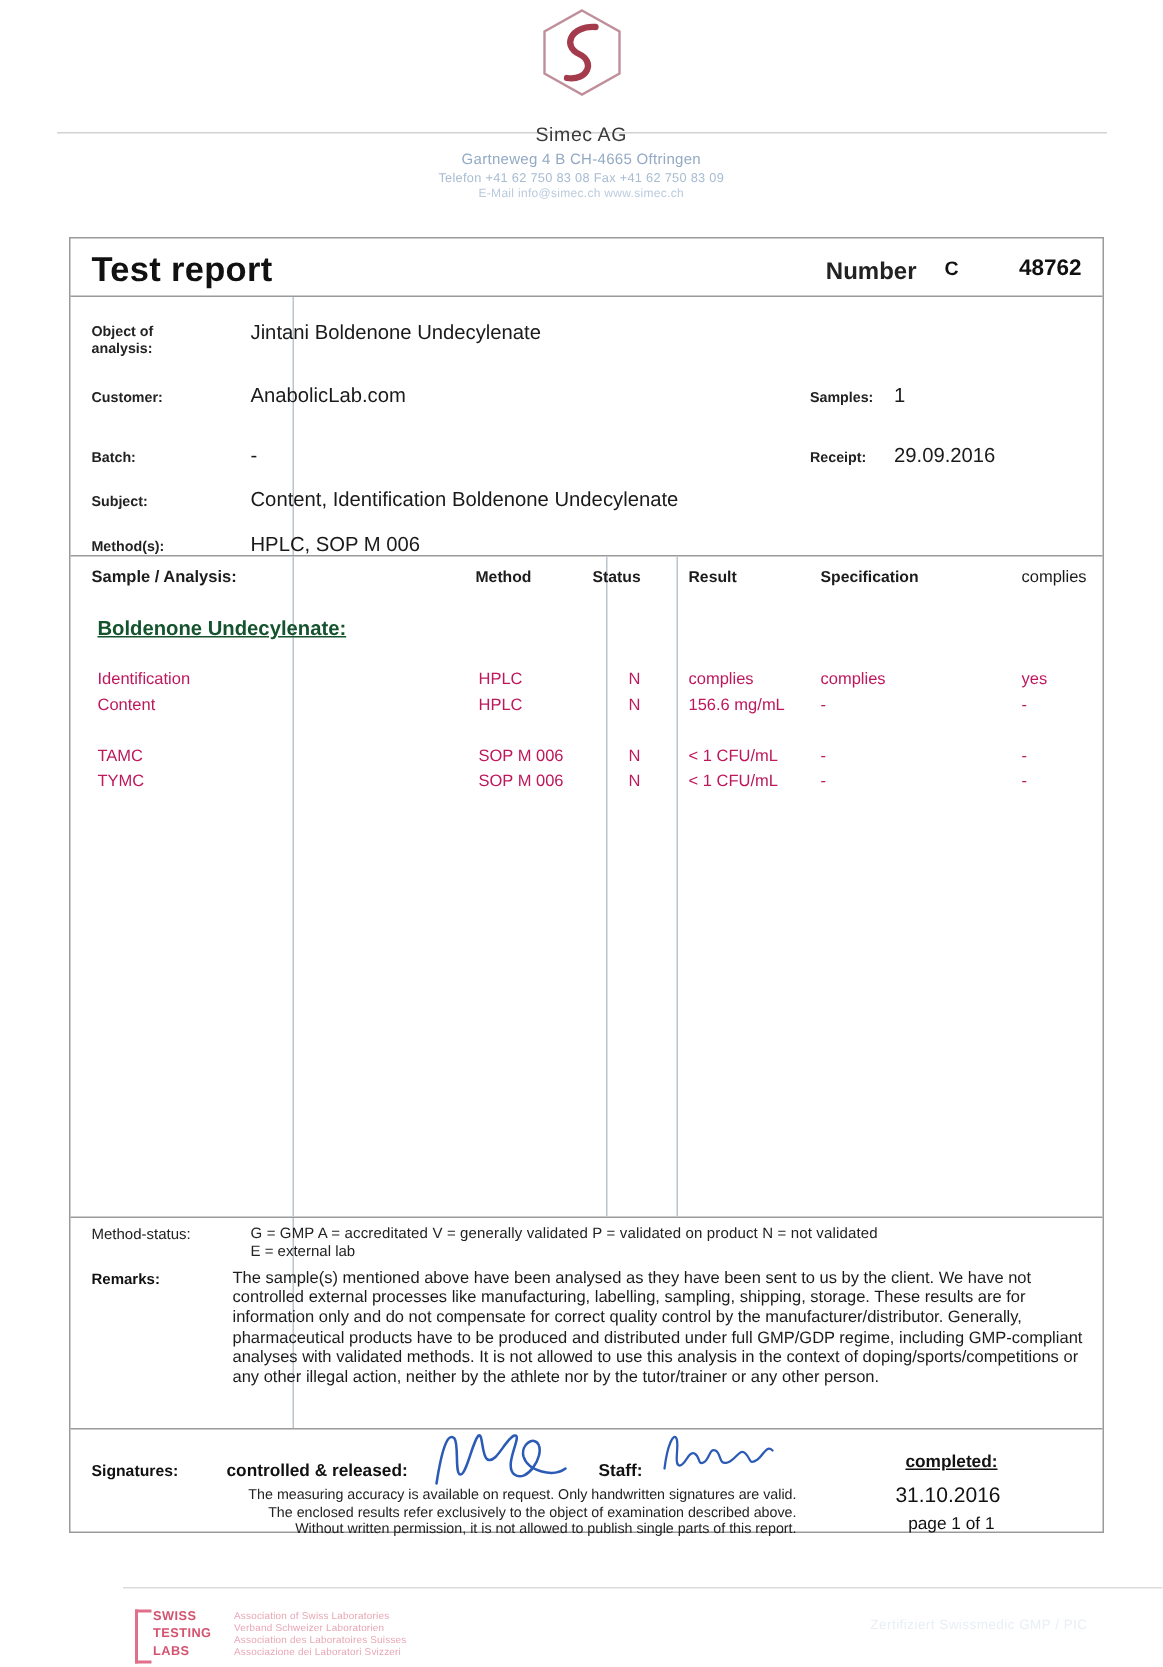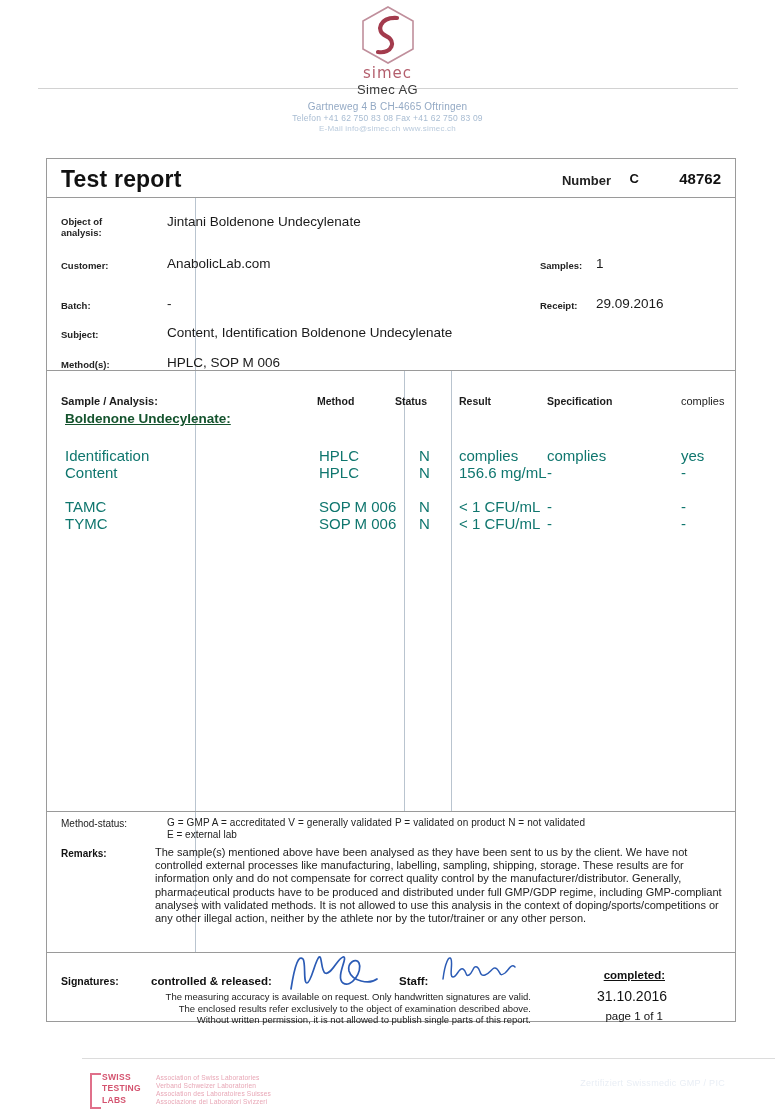--- a/index.html
+++ b/index.html
@@ -102,21 +102,21 @@
     position: absolute;
     left: 14px; top: 7px;
     font-size: 23px;
     font-weight: bold;
     letter-spacing: .2px;
     color: #111;
   }
   .number-label {
     position: absolute;
     right: 124px; top: 14px;
-    font-size: 13px;
+    font-size: 16px;
     font-weight: bold;
     color: #222;
   }
   .number-prefix {
     position: absolute;
     right: 96px; top: 12px;
     font-size: 13px;
     font-weight: bold;
     color: #111;
   }
@@ -159,21 +159,21 @@
     color: #1a1a1a;
   }
 
   
   .results {
     position: relative;
     height: 440px;
   }
   .col-head {
     position: absolute;
-    top: 24px;
+    top: 8px;
     font-size: 10.5px;
     font-weight: bold;
     color: #1c1c1c;
     text-align: center;
   }
   .ch-sample { left: 14px; font-size: 11px; }
   .ch-method { left: 270px; }
   .ch-status { left: 348px; }
   .ch-result { left: 412px; }
   .ch-spec   { left: 500px; }
@@ -182,21 +182,21 @@
   .grp-title {
     position: absolute;
     left: 18px; top: 40px;
     font-size: 13.5px;
     font-weight: bold;
     text-decoration: underline;
     color: #14532d;
   }
 
   .row { position: absolute; left: 0; width: 100%; height: 17px; }
-  .cell { position: absolute; font-size: 15px; color: #0f766e; white-space: nowrap; }
+  .cell { position: absolute; font-size: 11px; color: #be185d; white-space: nowrap; }
   .c-name   { left: 18px; }
   .c-method { left: 272px; }
   .c-status { left: 372px; }
   .c-result { left: 412px; }
   .c-spec   { left: 500px; }
   .c-compl  { left: 634px; }
 
   
   .legend {
     position: relative;
@@ -369,21 +369,20 @@
 <body>
 
 <div class="letterhead">
   <div class="logo-wrap">
     <div class="logo-mark">
       <svg width="64" height="62" viewBox="0 0 64 62" aria-hidden="true">
         <polygon points="32,3 57,17 57,45 32,59 7,45 7,17" fill="none" stroke="#c08f9c" stroke-width="1.6"></polygon>
         <path d="M41 14 C24 13, 19 27, 30 32 C41 37, 36 50, 22 48" fill="none" stroke="#a33b4d" stroke-width="4.2" stroke-linecap="round"></path>
       </svg>
     </div>
-    <div class="logo-caption">simec</div>
   </div>
   <div class="rule-top"></div>
   <div class="company-name">Simec AG</div>
   <div class="addr-line addr-1">Gartneweg 4 B  CH-4665 Oftringen</div>
   <div class="addr-line addr-2">Telefon +41 62 750 83 08   Fax +41 62 750 83 09</div>
   <div class="addr-line addr-3">E-Mail info@simec.ch   www.simec.ch</div>
 </div>
 
 <div class="report">
 

